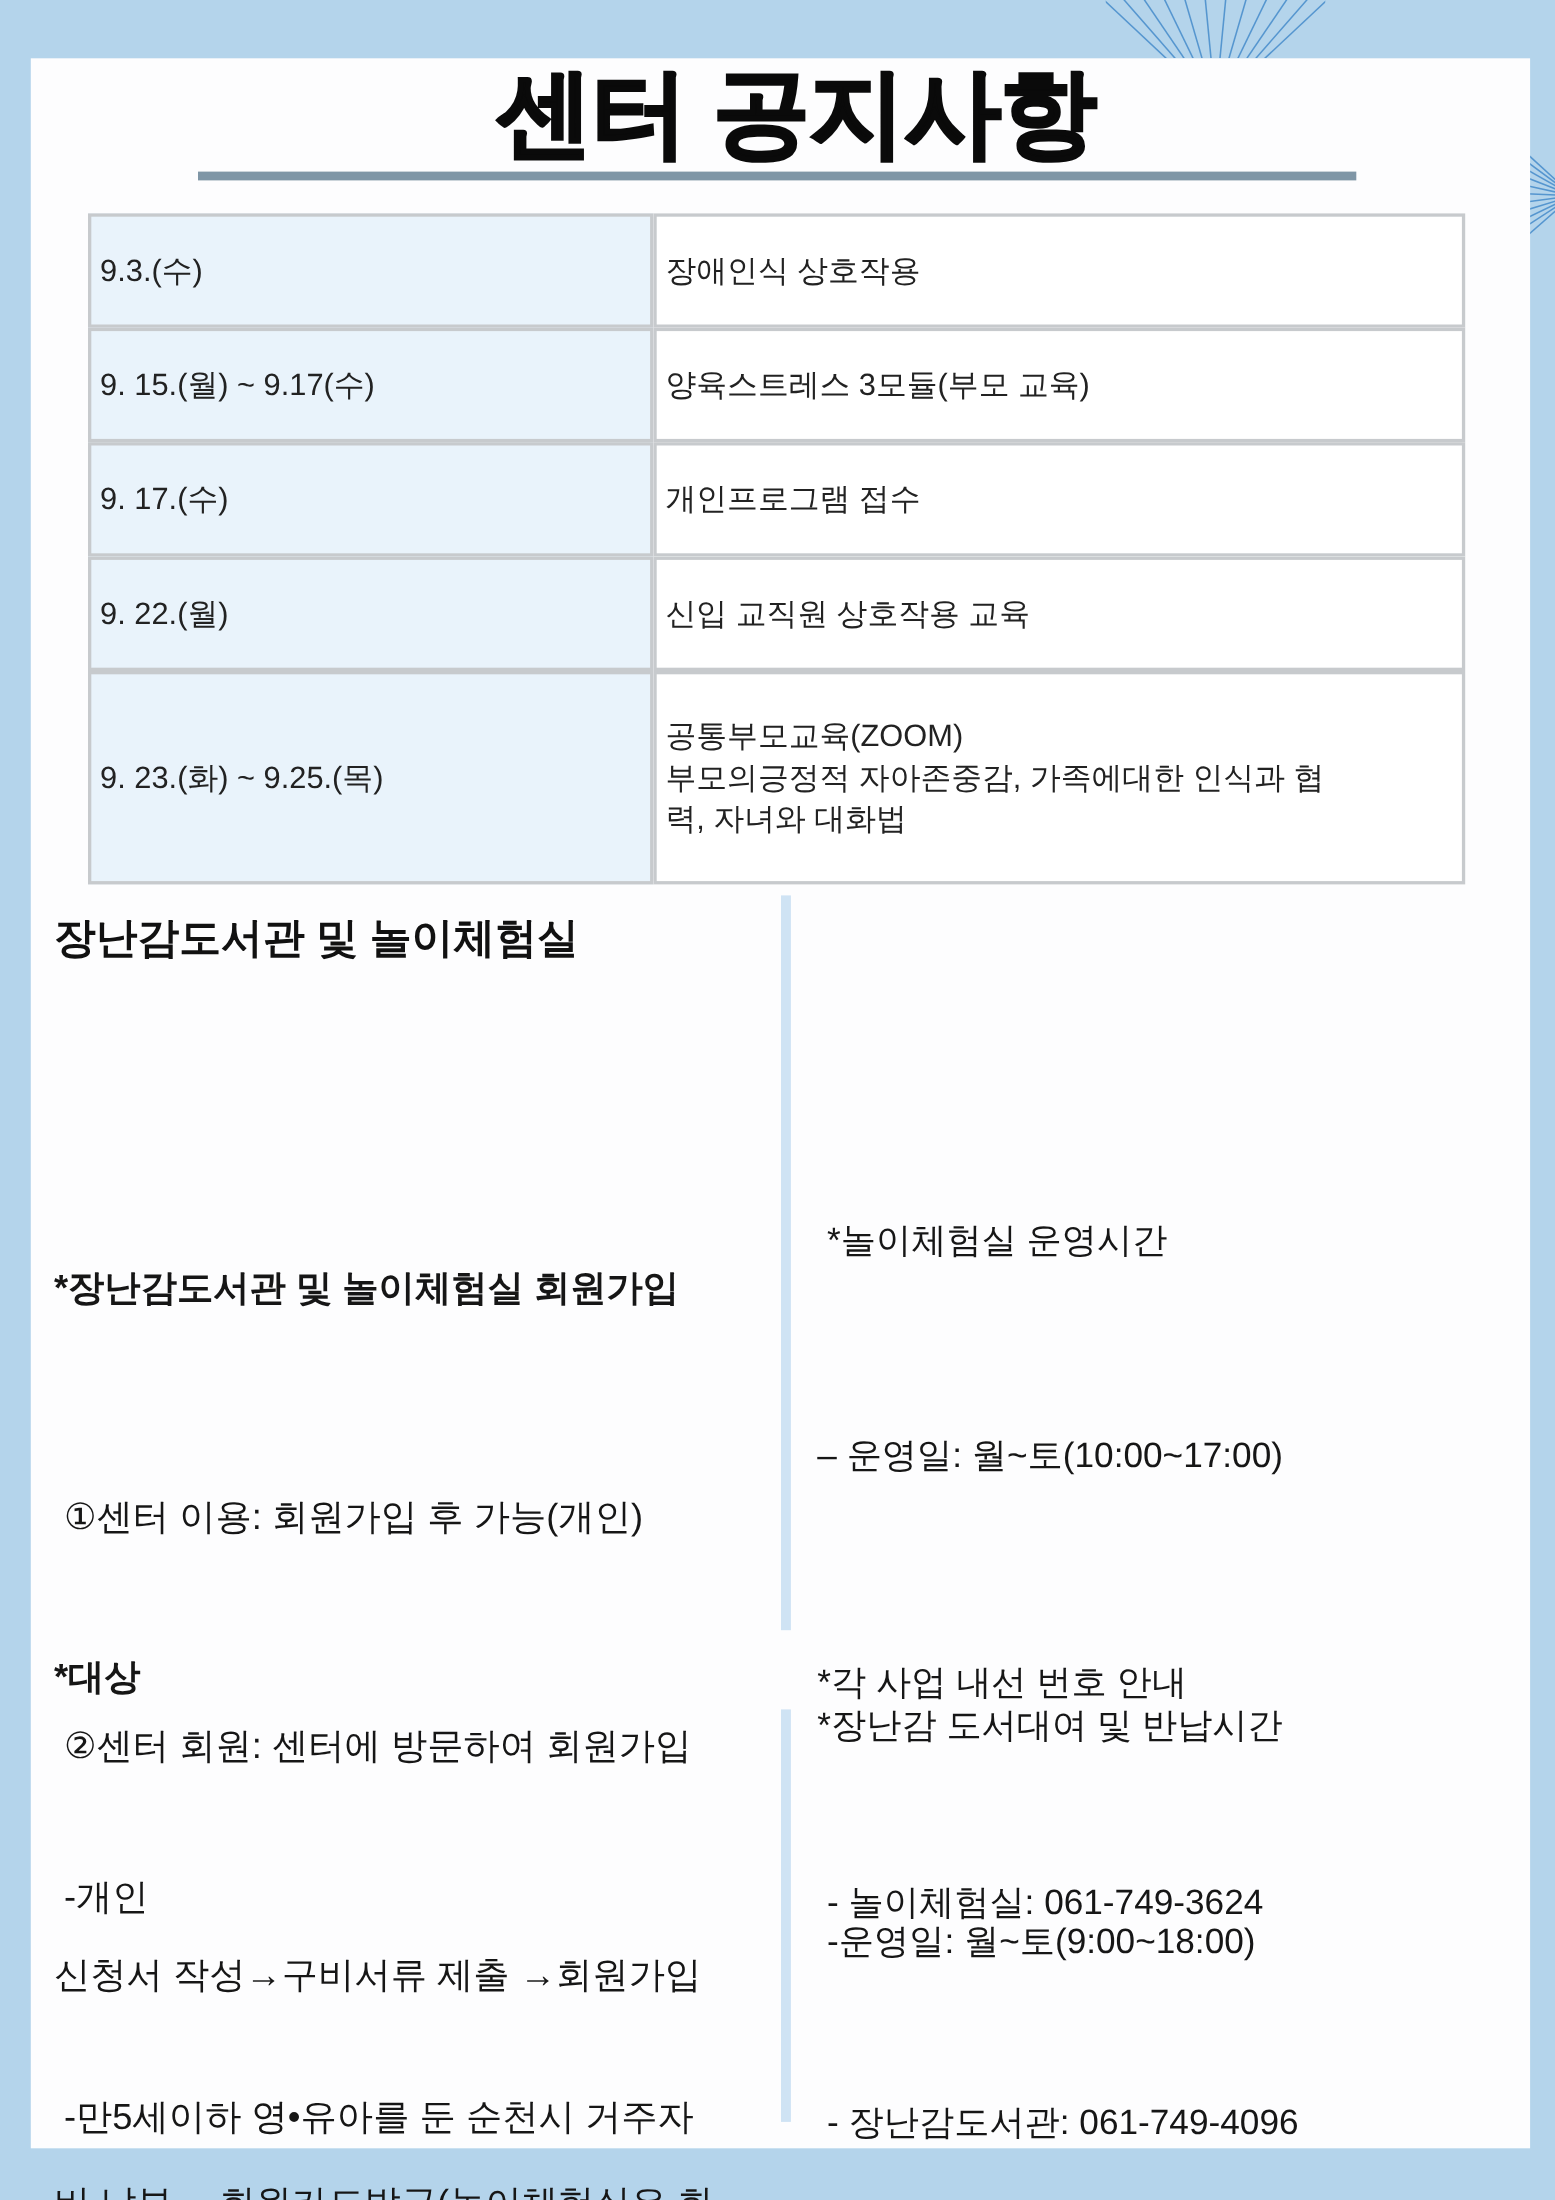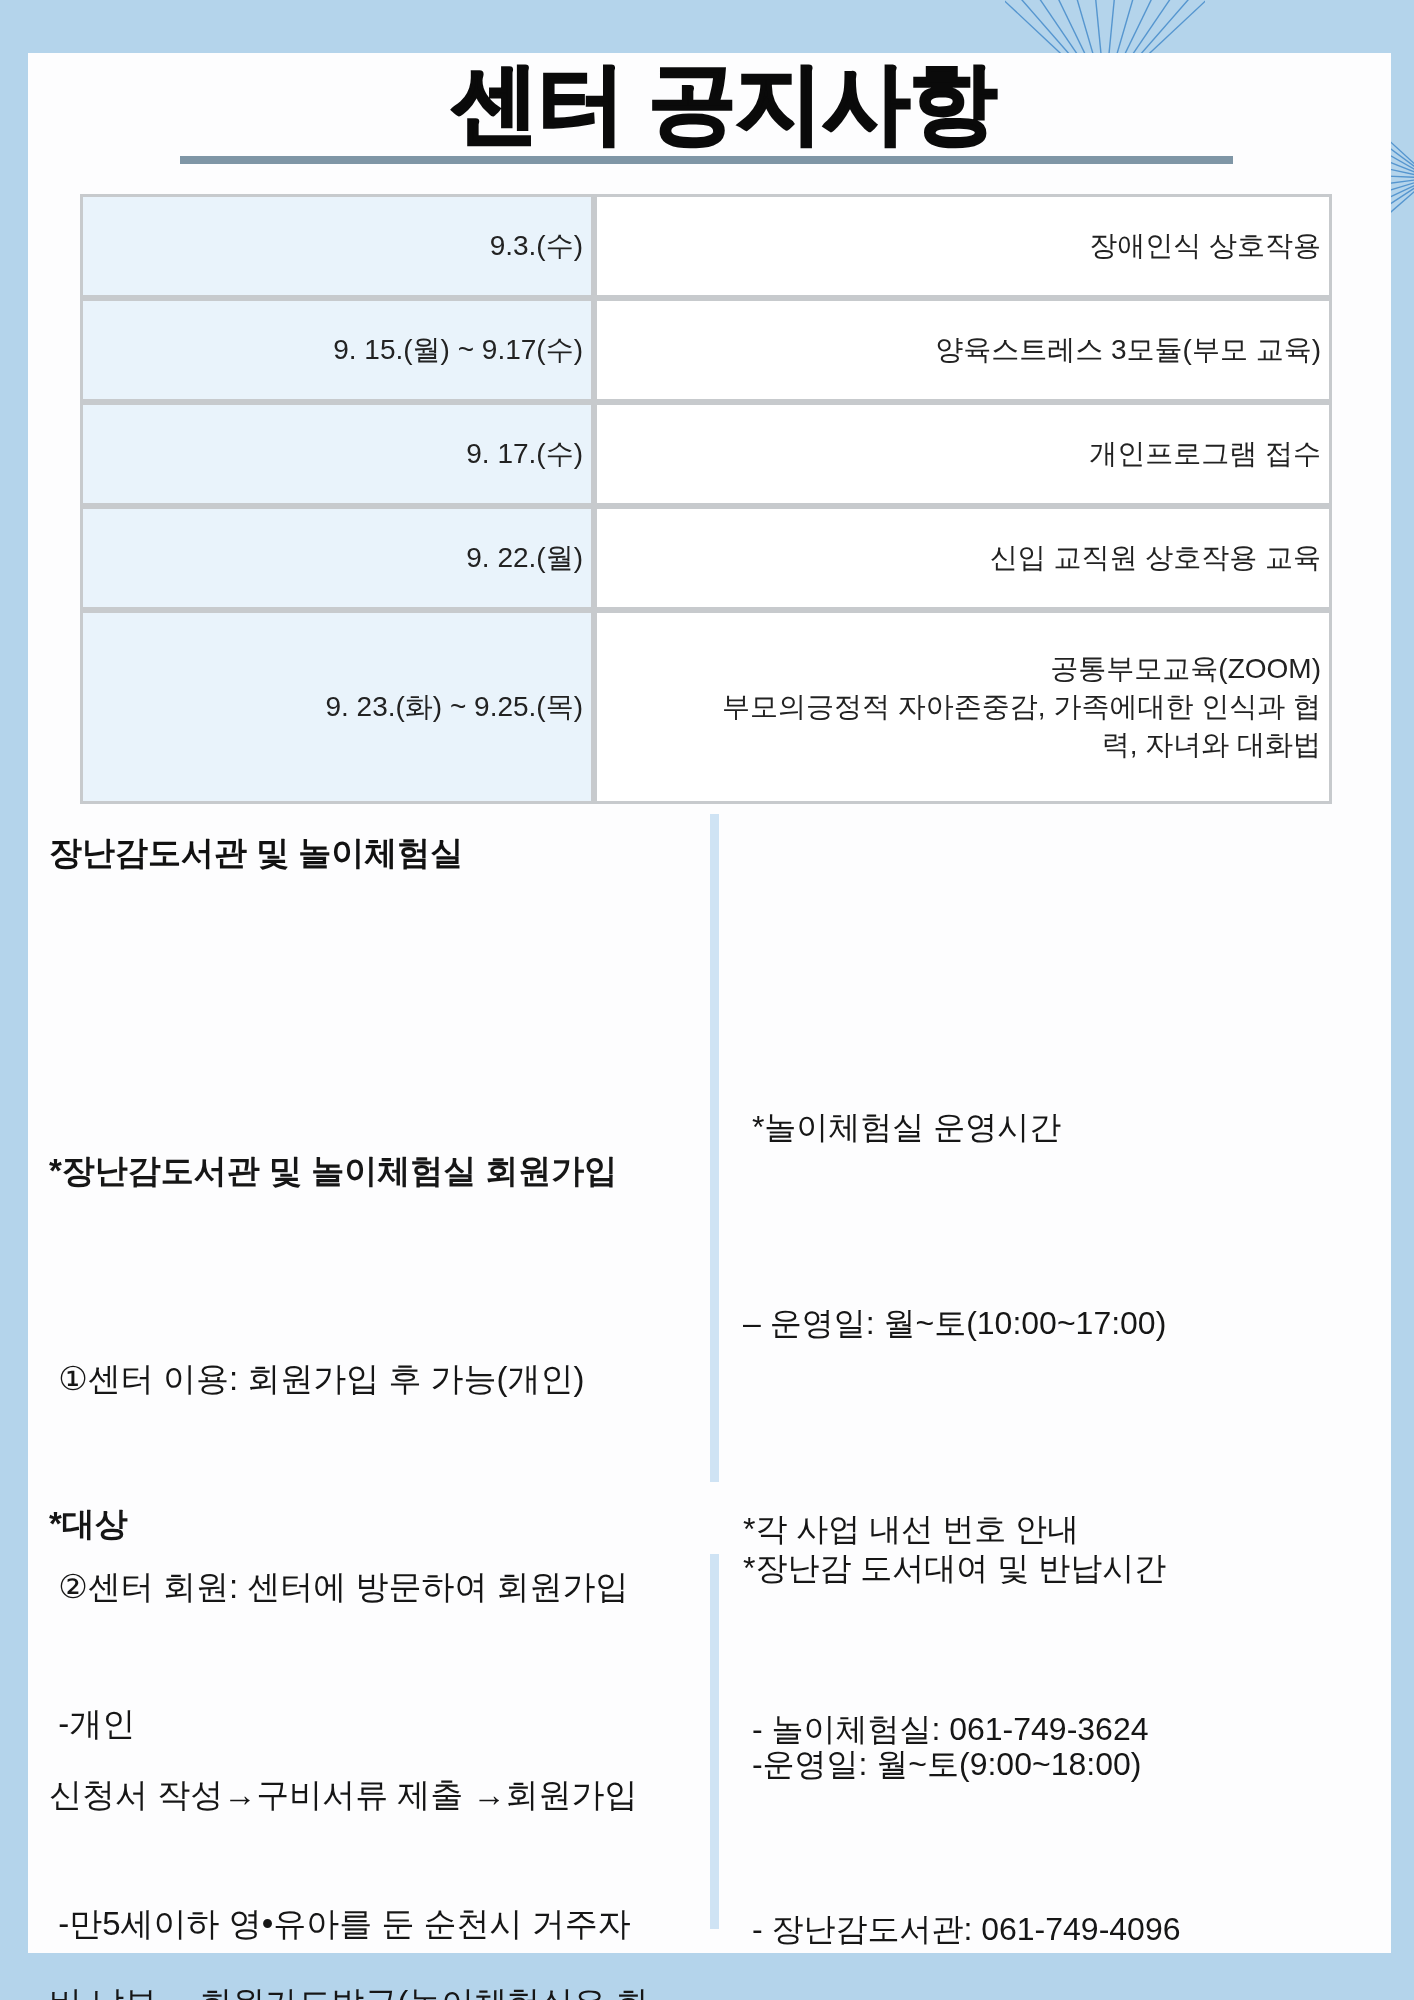--- a/index.html
+++ b/index.html
@@ -40,36 +40,36 @@
   
   table.schedule{
     position:absolute;left:52px;top:141px;
     width:1252px;
     border-collapse:separate;border-spacing:0;table-layout:fixed;
   }
   table.schedule td{
     border:3px solid #c7cacd;
     box-sizing:border-box;
     height:104px;
-    text-align:right;vertical-align:middle;
+    text-align:left;vertical-align:middle;
     font-size:28px;color:#222;
     padding:0 8px;
   }
   table.schedule td.date{width:514px;background:#e9f3fb;}
   table.schedule td.event{width:738px;background:#ffffff;white-space:pre-line;line-height:38px;}
   table.schedule tr:last-child td{height:194px;}
 
   
   .divider-a{position:absolute;left:682px;top:761px;width:9px;height:668px;background:#cfe3f4;}
   .divider-b{position:absolute;left:682px;top:1501px;width:9px;height:375px;background:#cfe3f4;}
 
   
   .heading{
     position:absolute;left:21px;top:776px;
-    font-size:33px;font-weight:700;line-height:48px;color:#111;
+    font-size:38px;font-weight:700;line-height:48px;color:#111;
     white-space:pre;
   }
   .lines{position:absolute;white-space:pre;color:#161616;}
   .lines .line{white-space:pre;}
   .membership{left:21px;top:884px;font-size:33px;line-height:52px;}
   .details{left:21px;top:1246px;font-size:33px;line-height:50px;}
   .hours{left:715px;top:854px;font-size:32px;line-height:49px;}
   .phones{left:715px;top:1251px;font-size:32px;line-height:50px;}
   .bold{font-weight:700;}
 </style>

